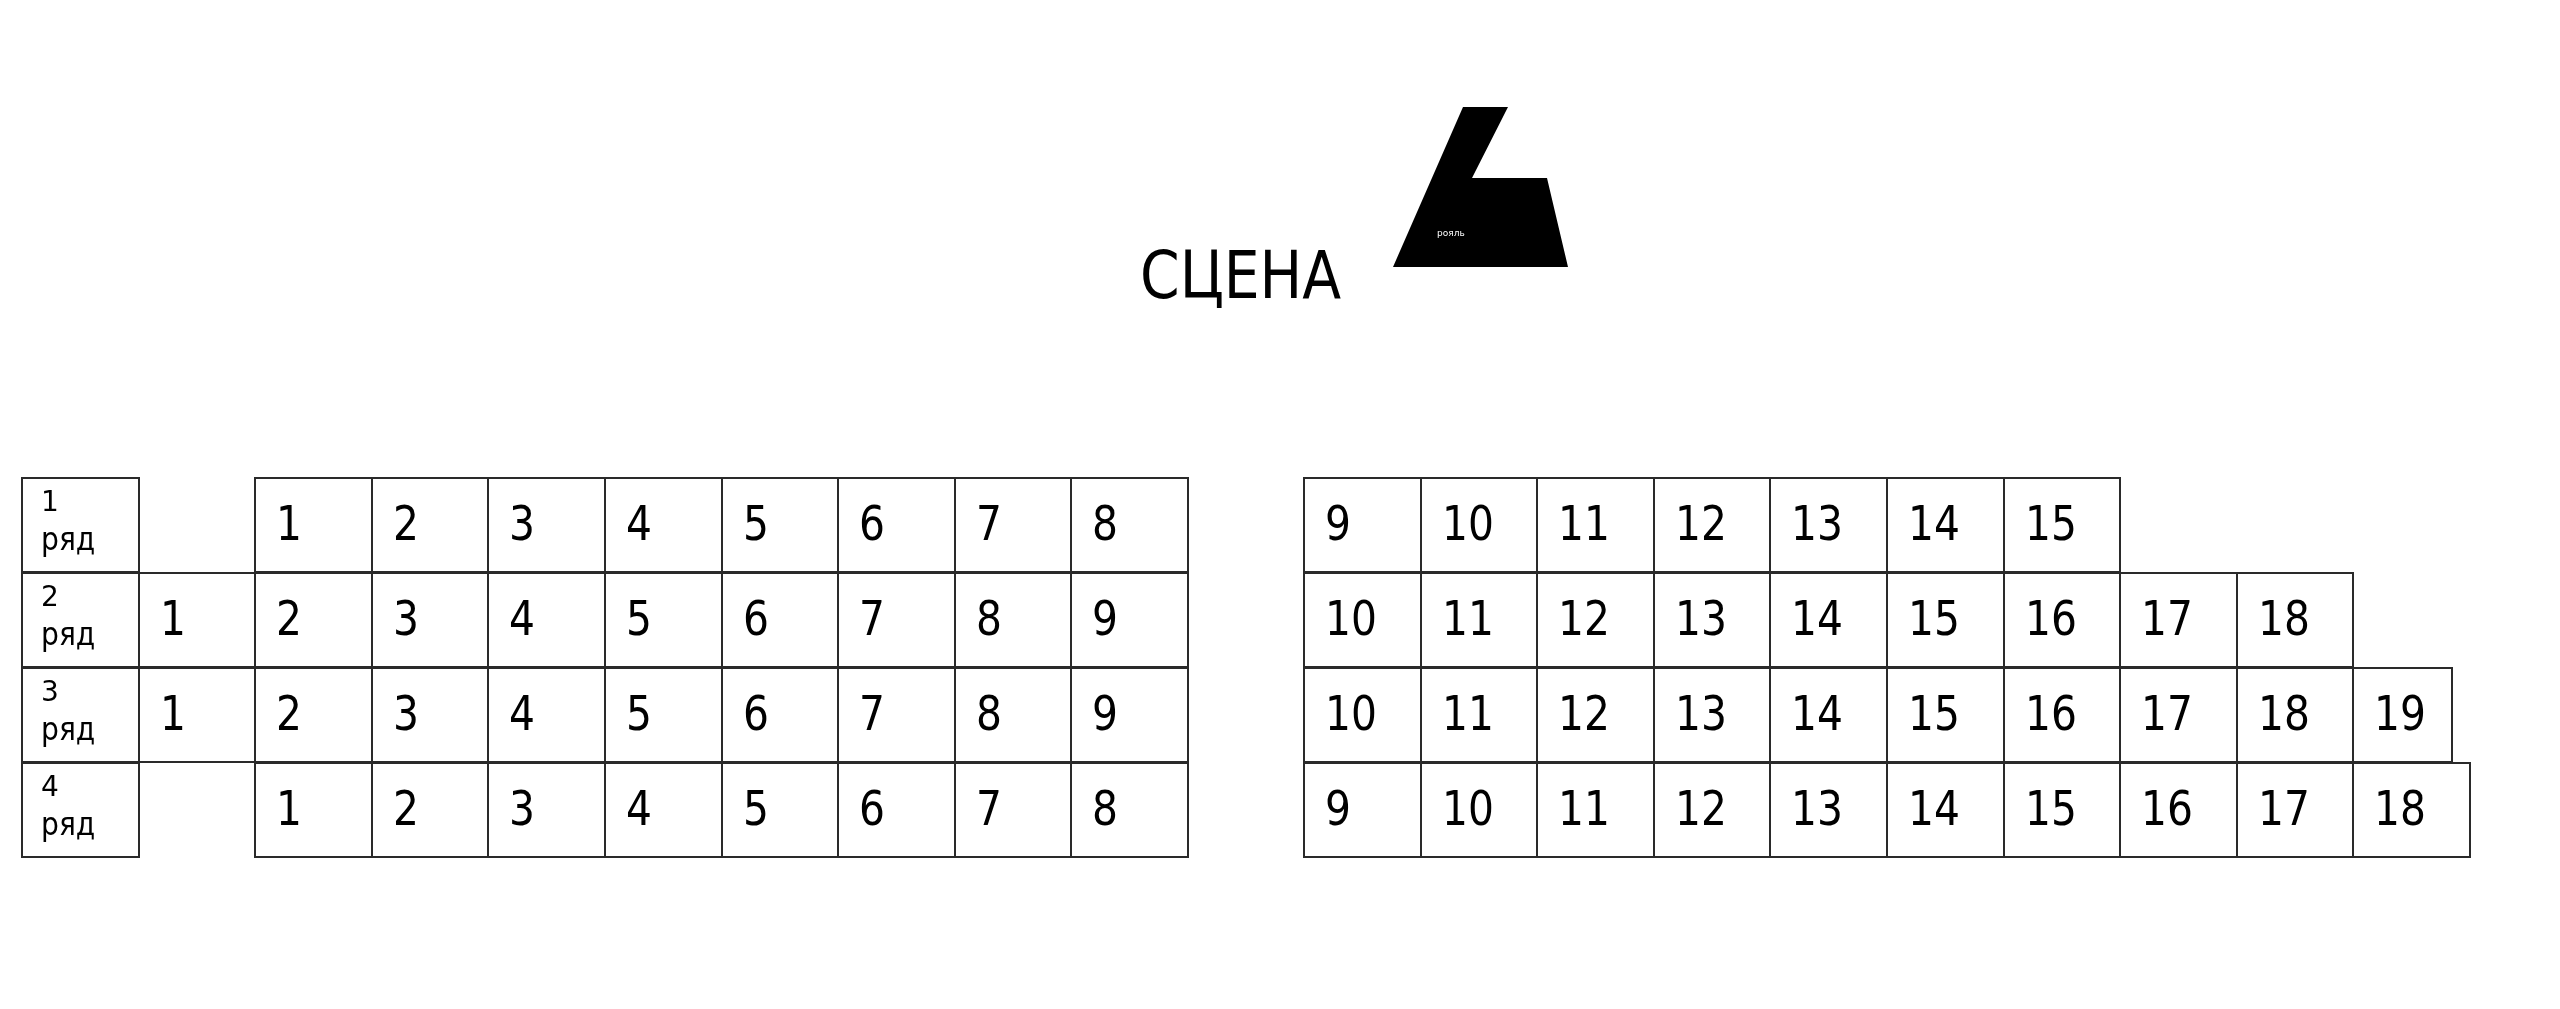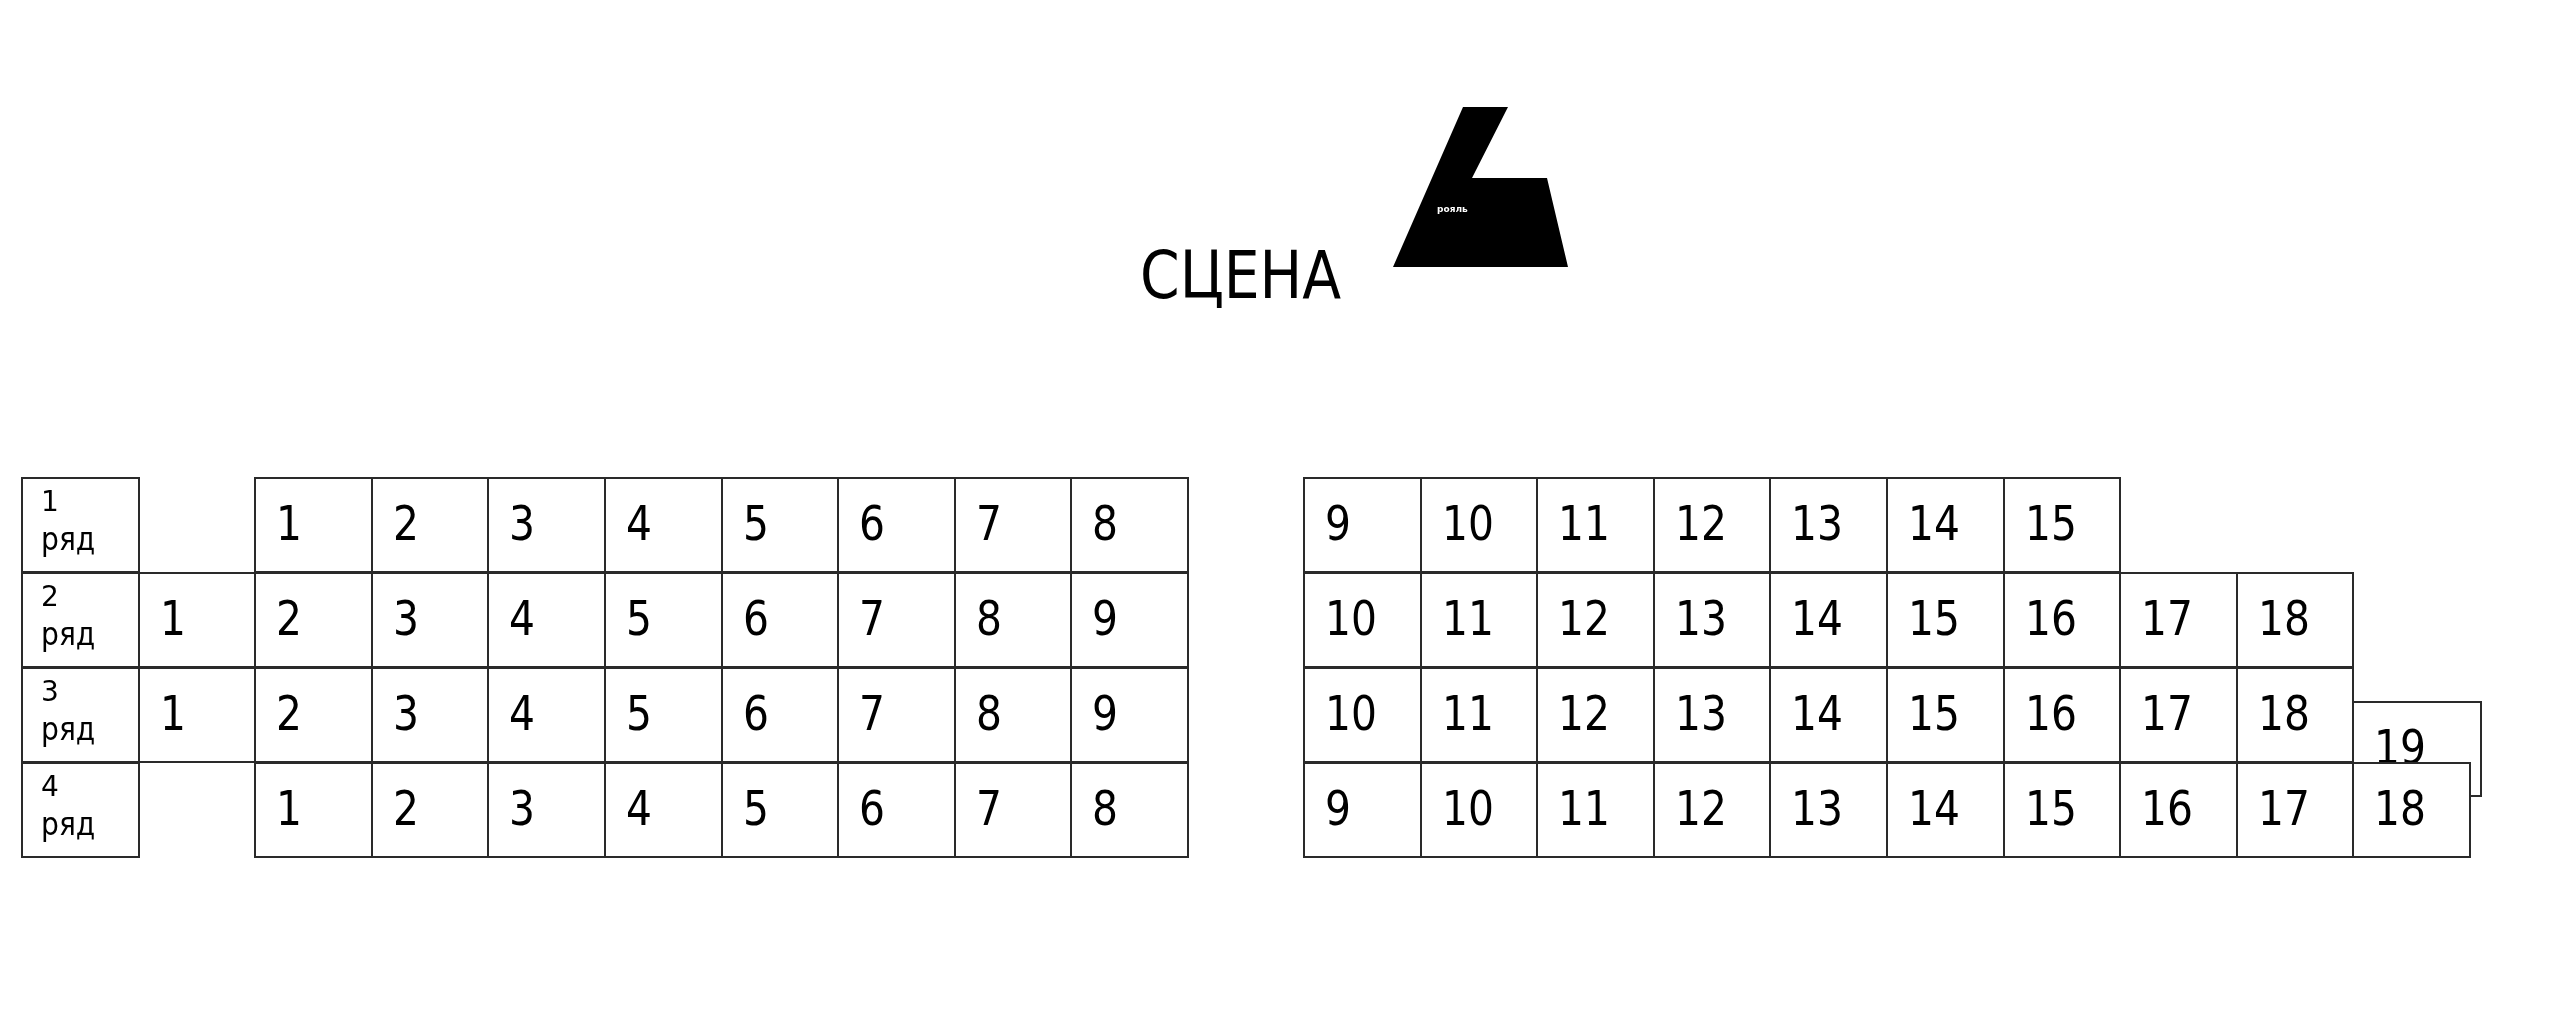--- a/index.html
+++ b/index.html
@@ -10,23 +10,22 @@
   .stage-title {
     position: absolute; left: 1140px; top: 236px;
     font-size: 66px; line-height: 80px; letter-spacing: 0px;
     font-family: "DejaVu Sans", sans-serif; transform: scaleX(0.86); transform-origin: left top;
   }
   .piano {
     position: absolute; left: 0; top: 0; width: 2560px; height: 1009px; pointer-events: none;
   }
   .piano polygon { pointer-events: auto; }
   .piano-label {
-    position: absolute; left: 1437px; top: 204px; font-size: 9px; color: #fff;
+    position: absolute; left: 1437px; top: 228px; font-size: 9px; color: #fff;
     font-family: "DejaVu Sans", sans-serif;
-    font-weight: bold;
   }
   .cell {
     position: absolute; box-sizing: border-box; height: 96px;
     border: 2px solid #2a2a2a; background: #fff;
   }
   .seat {
     font-size: 48px; line-height: 48px; padding: 20px 0 0 20px;
     font-family: "DejaVu Sans", sans-serif; transform-origin: left top;
   }
   .seat span { display: inline-block; transform: scaleX(0.85); transform-origin: left top; }
@@ -105,21 +104,21 @@
     <div class="cell seat" style="left: 1070.4px; top: 667px; width: 118.6px;"><span>9</span></div>
     <div class="cell seat" style="left: 1303px; top: 667px; width: 118.6px;"><span>10</span></div>
     <div class="cell seat" style="left: 1419.6px; top: 667px; width: 118.6px;"><span>11</span></div>
     <div class="cell seat" style="left: 1536.2px; top: 667px; width: 118.6px;"><span>12</span></div>
     <div class="cell seat" style="left: 1652.8px; top: 667px; width: 118.6px;"><span>13</span></div>
     <div class="cell seat" style="left: 1769.4px; top: 667px; width: 118.6px;"><span>14</span></div>
     <div class="cell seat" style="left: 1886px; top: 667px; width: 118.6px;"><span>15</span></div>
     <div class="cell seat" style="left: 2002.6px; top: 667px; width: 118.6px;"><span>16</span></div>
     <div class="cell seat" style="left: 2119.2px; top: 667px; width: 118.6px;"><span>17</span></div>
     <div class="cell seat" style="left: 2235.8px; top: 667px; width: 118.6px;"><span>18</span></div>
-    <div class="cell seat" style="left: 2352.4px; top: 701px; width: 130px;"><span>19</span></div>
+    <div class="cell seat" style="left: 2352.4px; top: 667px; width: 101px;"><span>19</span></div>
     <div class="cell row-label" style="left: 21px; top: 762px; width: 118.6px;">
       <span class="num">4</span>
       <span class="word">ряд</span>
     </div>
     <div class="cell seat noborder-tb" style="left: 137.6px; top: 762px; width: 118.6px; border-left: none; border-right: none; background: transparent;"><span></span></div>
     <div class="cell seat" style="left: 254.2px; top: 762px; width: 118.6px;"><span>1</span></div>
     <div class="cell seat" style="left: 370.8px; top: 762px; width: 118.6px;"><span>2</span></div>
     <div class="cell seat" style="left: 487.4px; top: 762px; width: 118.6px;"><span>3</span></div>
     <div class="cell seat" style="left: 604px; top: 762px; width: 118.6px;"><span>4</span></div>
     <div class="cell seat" style="left: 720.6px; top: 762px; width: 118.6px;"><span>5</span></div>

